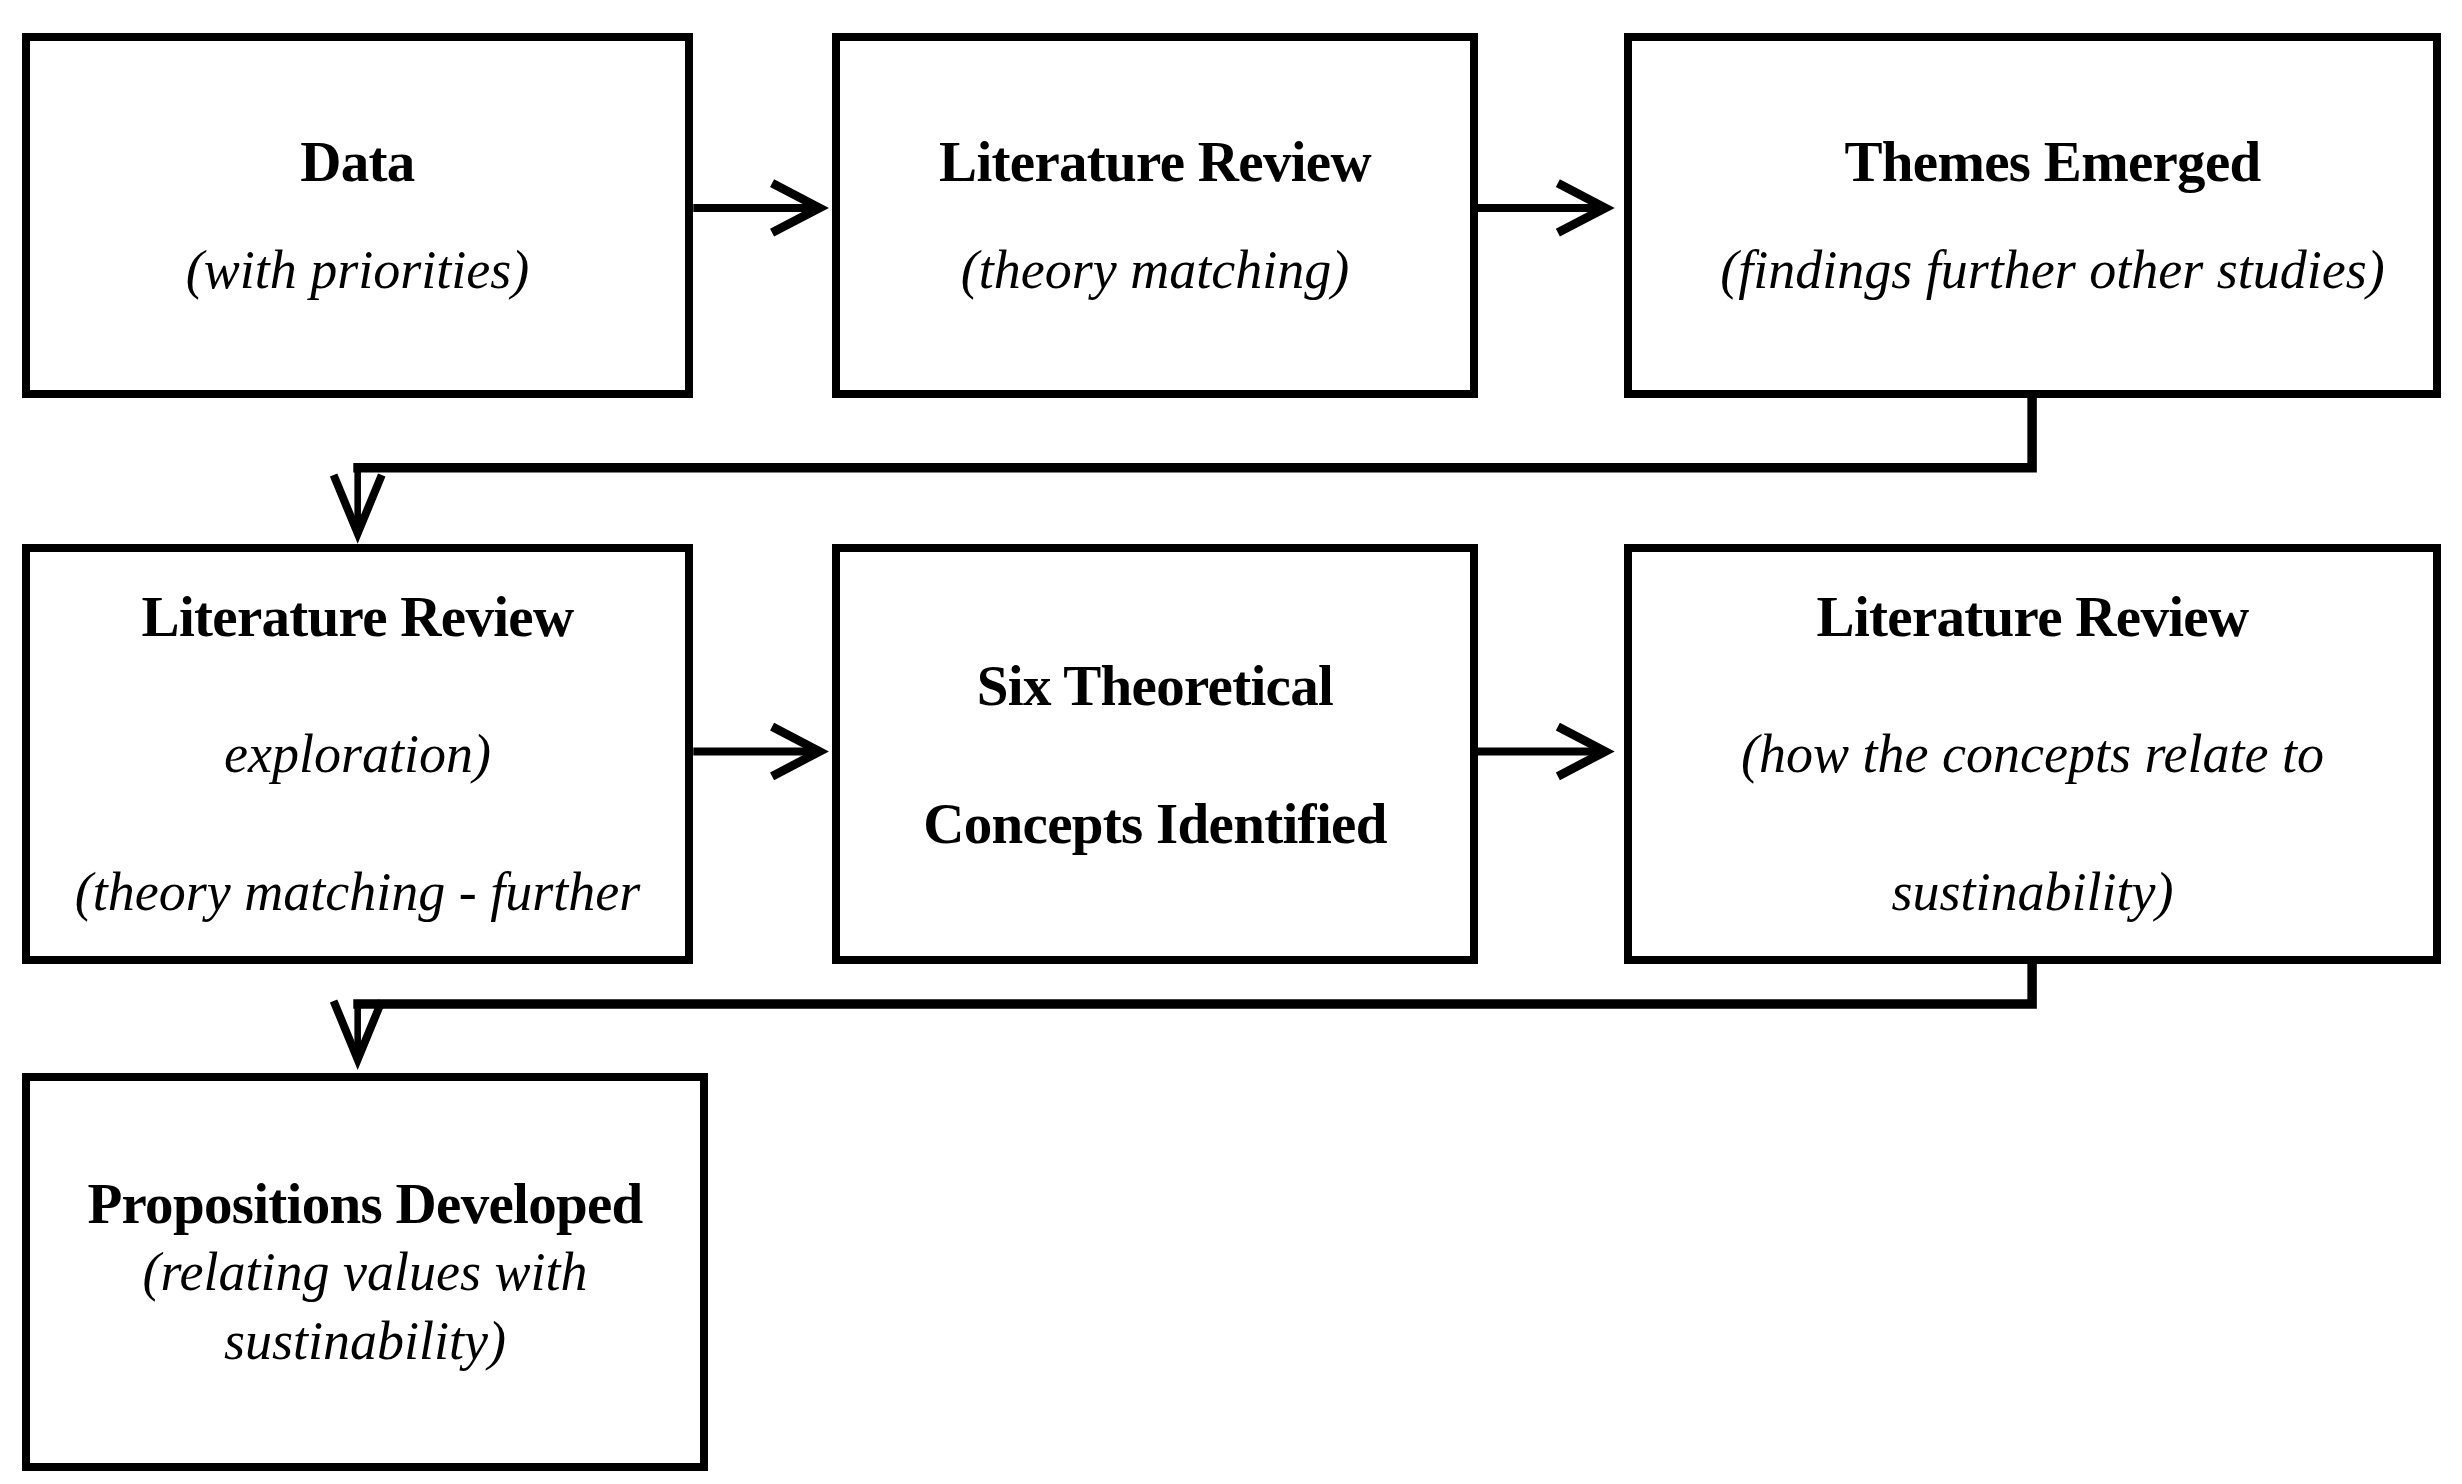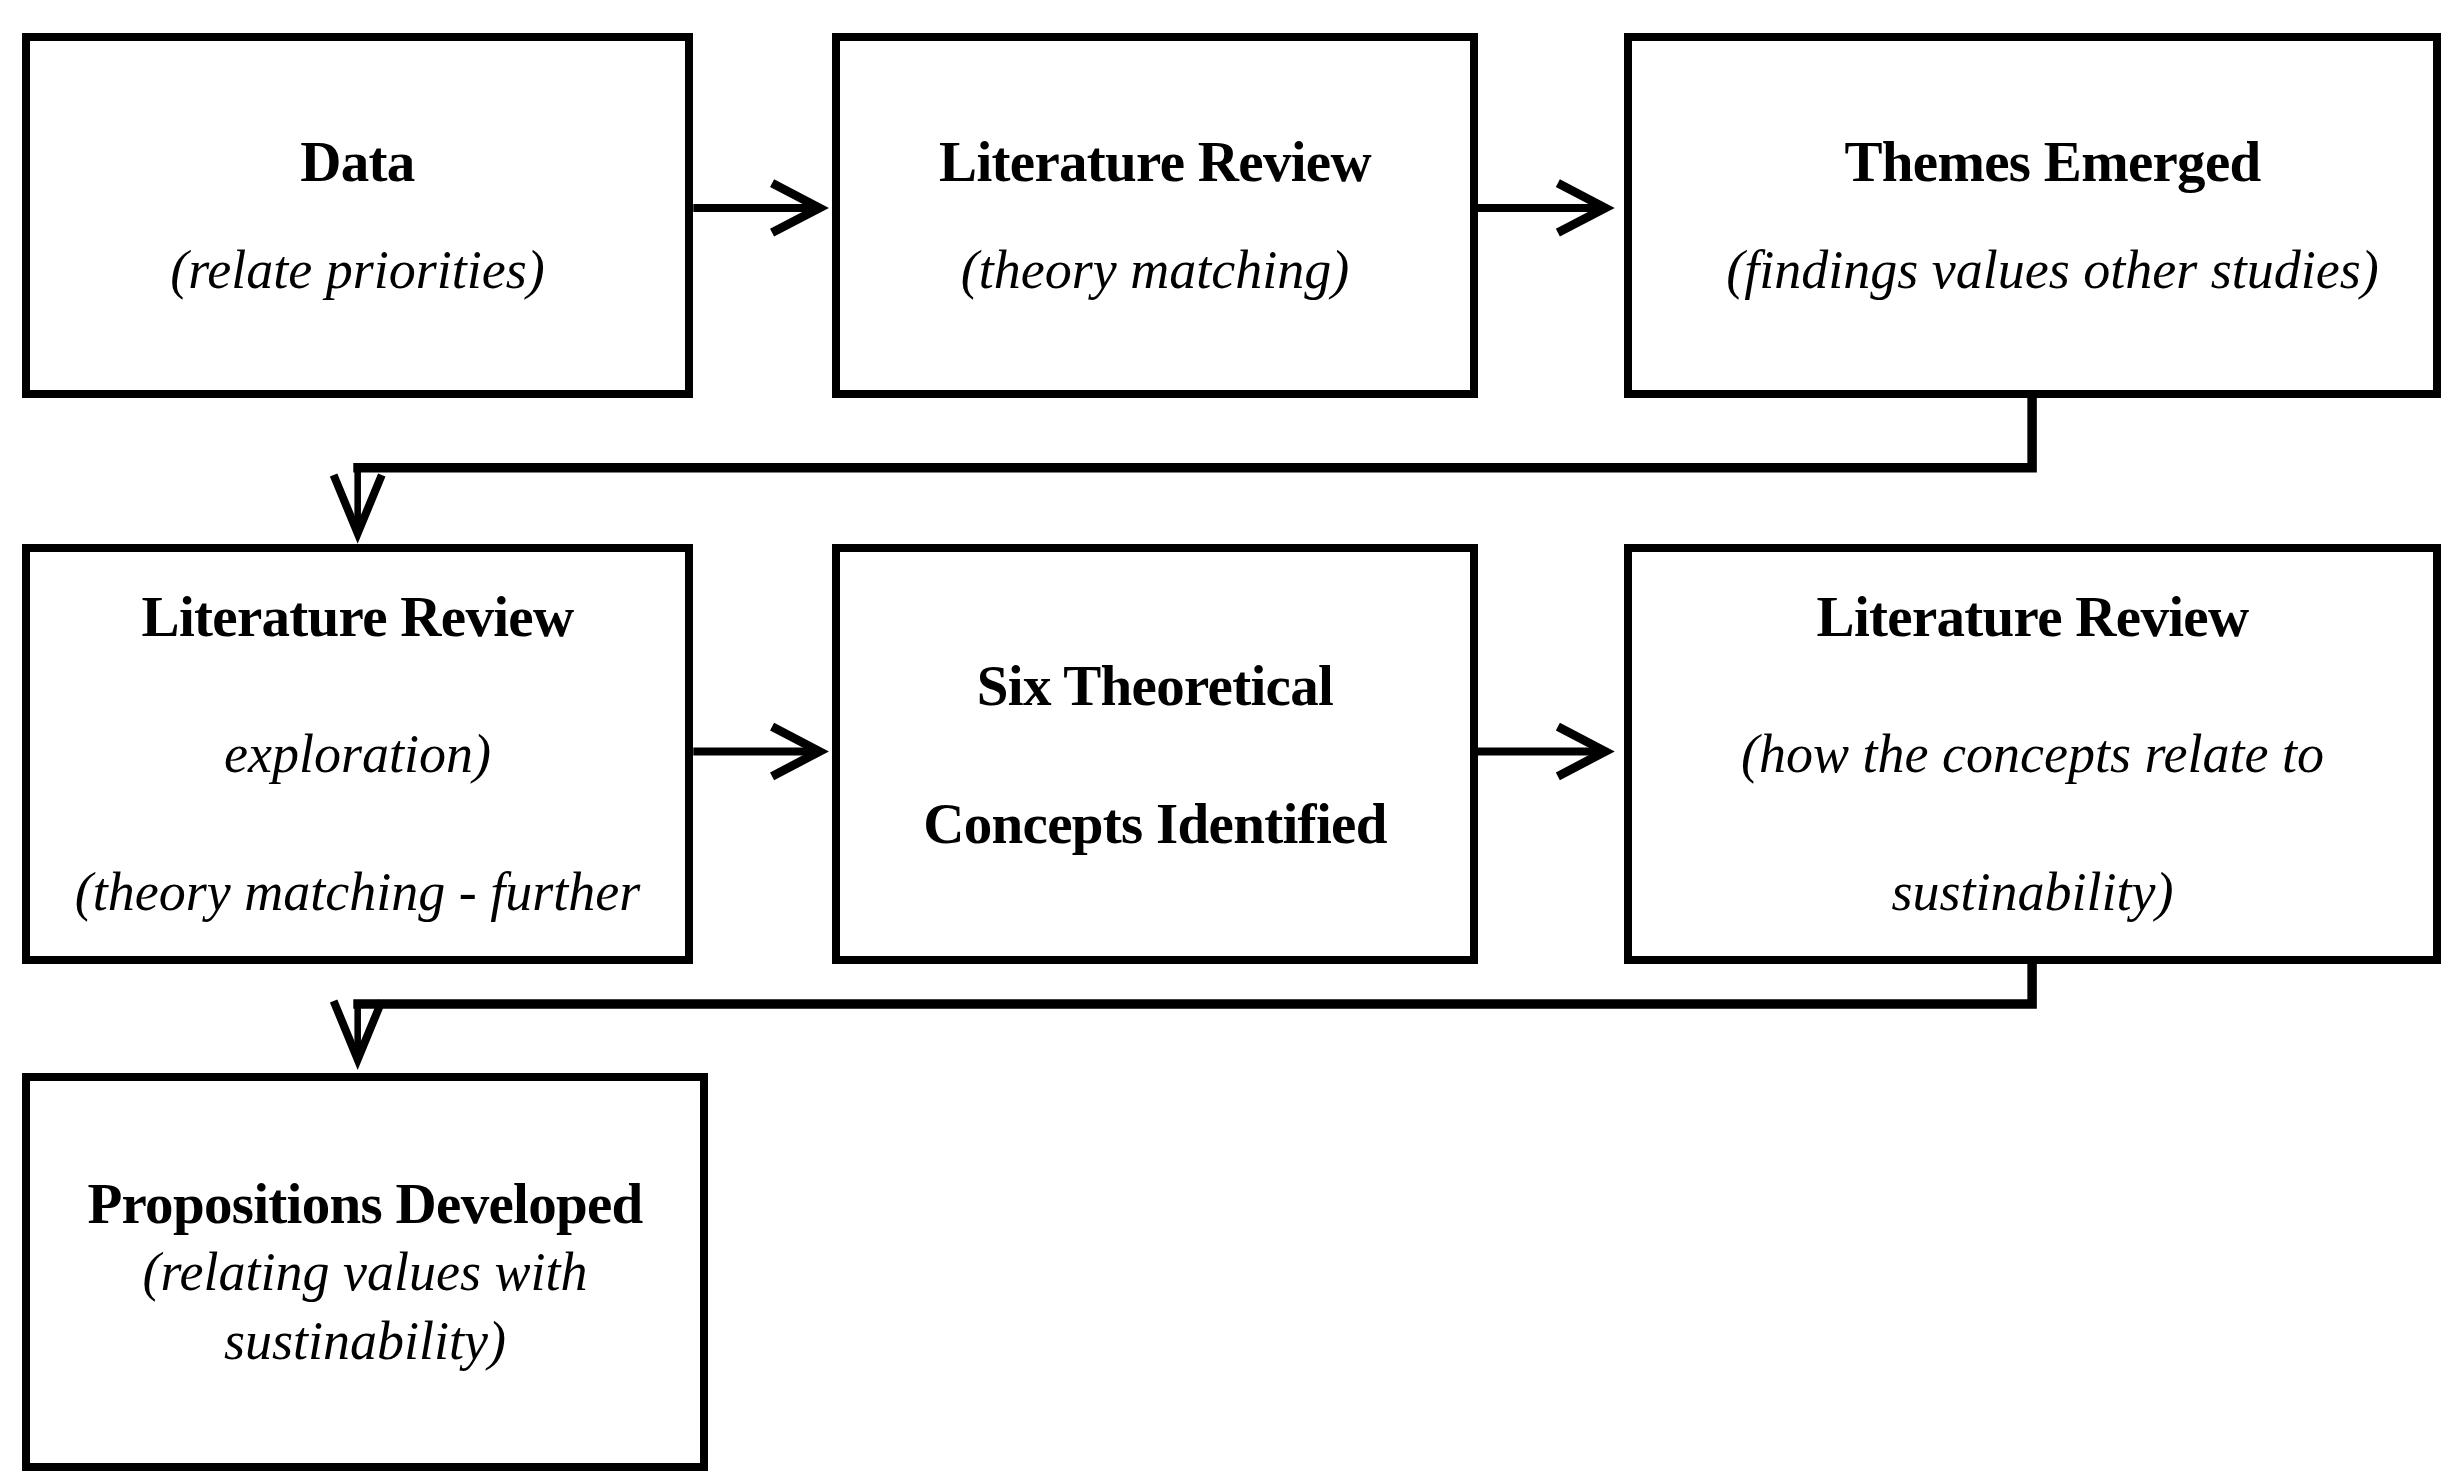--- a/index.html
+++ b/index.html
@@ -104,31 +104,31 @@
 
     <g>
       <polyline points="2785,1320 2785,1376 484,1376" stroke-width="13"></polyline>
       <line x1="490" y1="1376" x2="490" y2="1445" stroke-width="9"></line>
       <polyline points="457,1372 490,1452 523,1372" stroke-width="11"></polyline>
     </g>
   </svg>
 
   <div class="box" id="box-data">
     <div class="line t-bold">Data</div>
-    <div class="line t-italic">(relate priorities)</div>
+    <div class="line t-italic">(with priorities)</div>
   </div>
 
   <div class="box" id="box-lit-review-1">
     <div class="line t-bold">Literature Review</div>
     <div class="line t-italic">(theory matching)</div>
   </div>
 
   <div class="box" id="box-themes-emerged">
     <div class="line t-bold">Themes Emerged</div>
-    <div class="line t-italic">(findings values other studies)</div>
+    <div class="line t-italic">(findings further other studies)</div>
   </div>
 
   <div class="box" id="box-lit-review-2">
     <div class="line t-bold">Literature Review</div>
     <div class="line t-italic">exploration)</div>
     <div class="line t-italic">(theory matching - further</div>
   </div>
 
   <div class="box" id="box-six-concepts">
     <div class="line t-bold">Six Theoretical</div>

